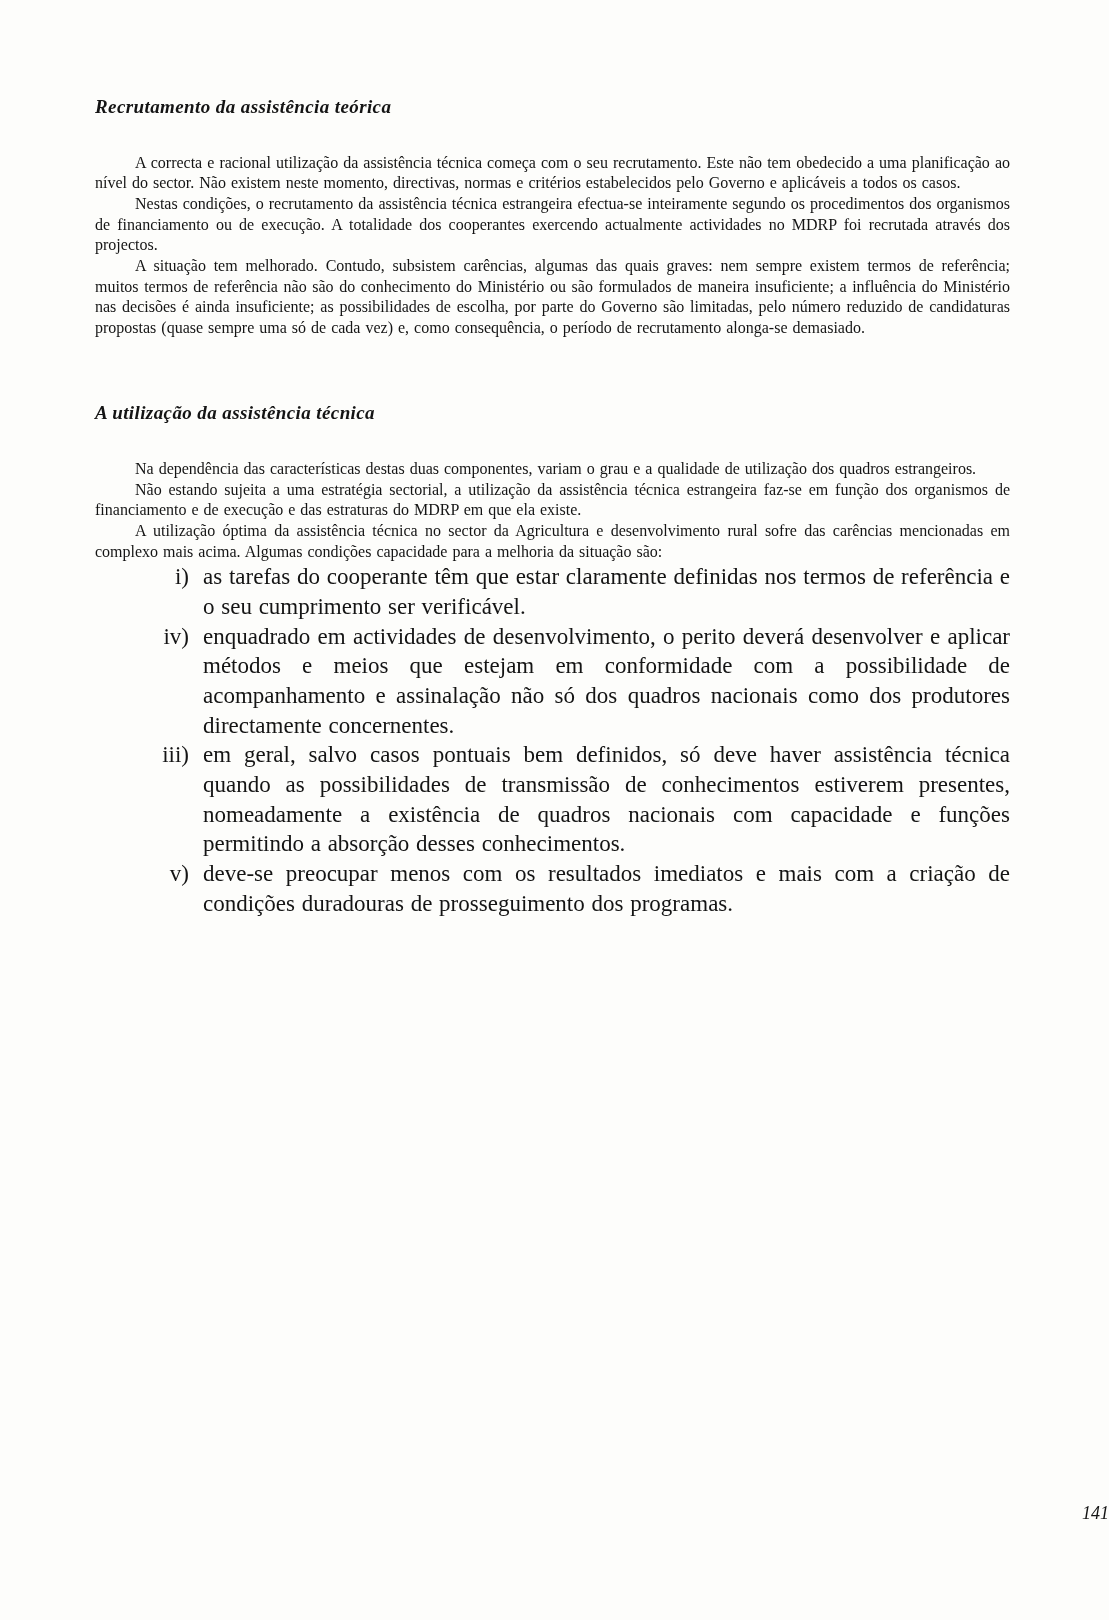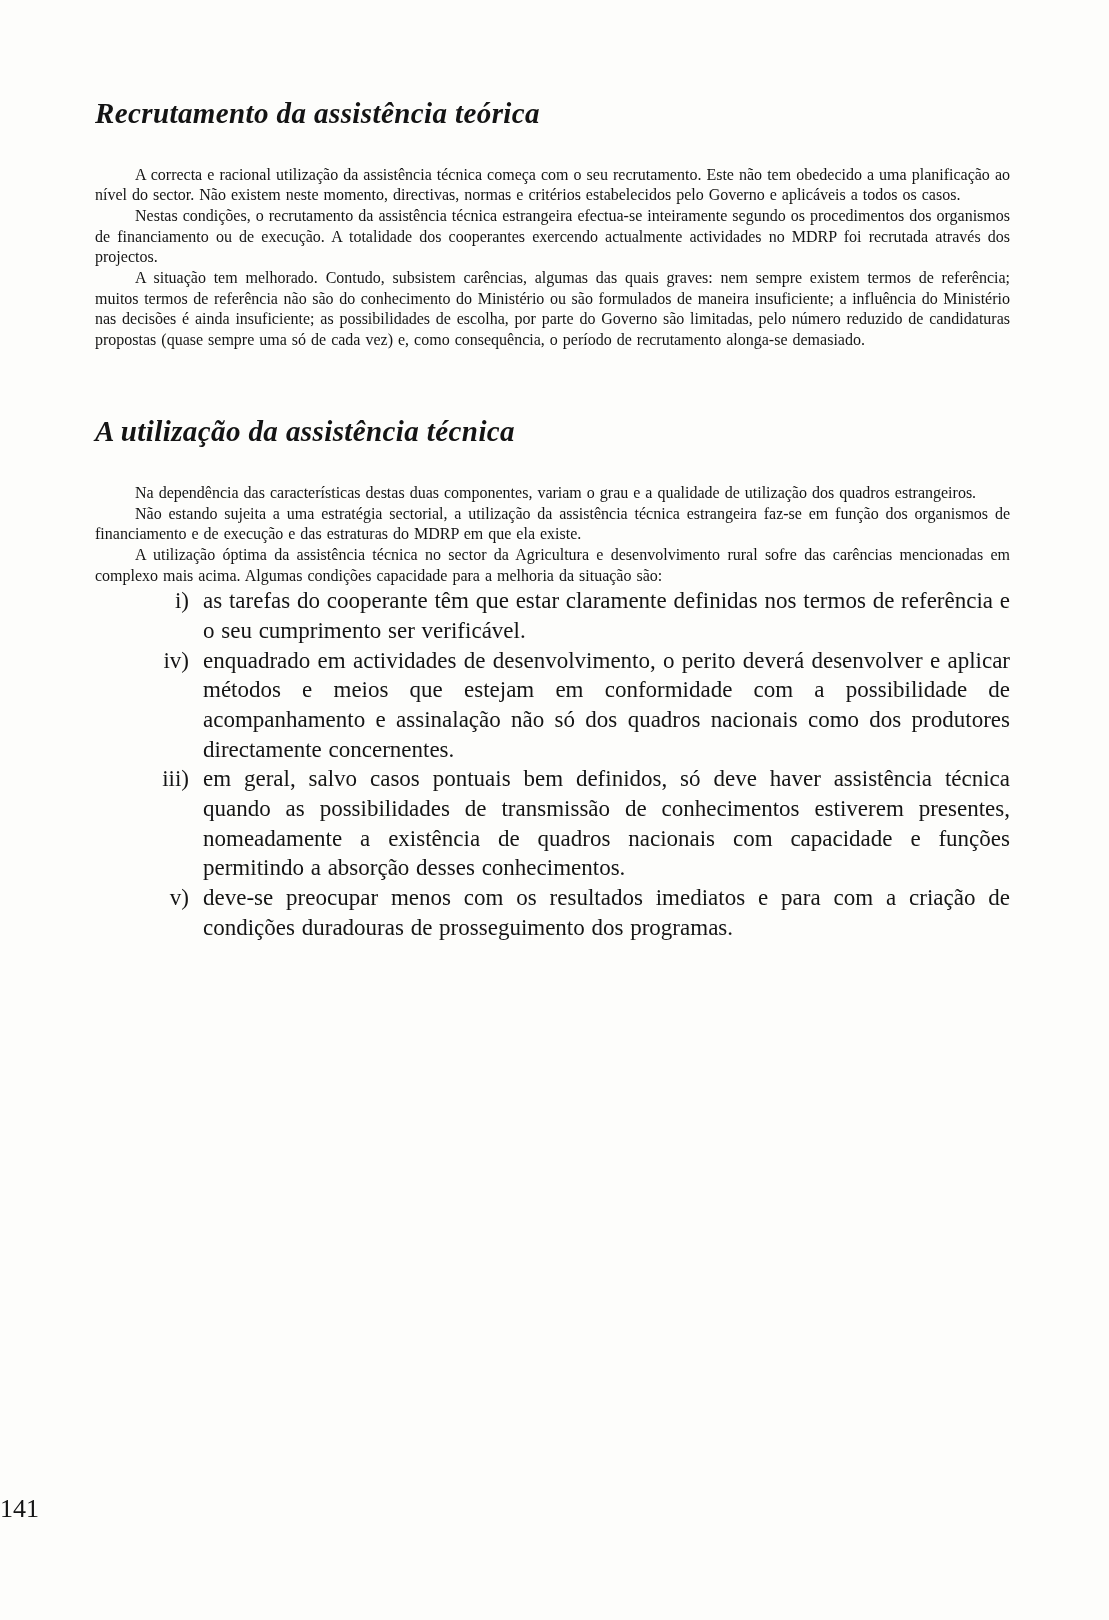--- a/index.html
+++ b/index.html
@@ -17,21 +17,21 @@
     margin: 0 auto;
     background: #fdfdfb;
     color: #141414;
     padding: 96px 99px 0 95px;
     box-sizing: border-box;
     overflow: hidden;
   }
   .heading {
     font-style: italic;
     font-weight: 700;
-    font-size: 29px;
+    font-size: 19px;
     line-height: 1.2;
     letter-spacing: 0.4px;
     margin: 0 0 34px 0;
   }
   .para {
     margin: 0;
     font-size: 16px;
     line-height: 1.29;
     text-align: justify;
     text-indent: 40px;
@@ -59,23 +59,24 @@
   .list-text {
     flex: 1;
     text-align: justify;
     word-spacing: 1px;
   }
   .page-number {
     position: absolute;
     left: 0;
     right: 0;
     bottom: 96px;
-    text-align: left;
-    font-size: 26px;
+    text-align: right;
+    font-size: 18px;
     color: #141414;
+    font-style: italic;
   }
 </style>
 </head>
 <body>
 
 <div class="page">
 
   <section class="section">
     <h2 class="heading">Recrutamento da assistência teórica</h2>
     <p class="para">A correcta e racional utilização da assistência técnica começa com o seu recrutamento. Este não tem obedecido a uma planificação ao nível do sector. Não existem neste momento, directivas, normas e critérios estabelecidos pelo Governo e aplicáveis a todos os casos.</p>
@@ -97,20 +98,20 @@
       <div class="list-row">
         <span class="list-marker">iv)</span>
         <span class="list-text">enquadrado em actividades de desenvolvimento, o perito deverá desenvolver e aplicar métodos e meios que estejam em conformidade com a possibilidade de acompanhamento e assinalação não só dos quadros nacionais como dos produtores directamente concernentes.</span>
       </div>
       <div class="list-row">
         <span class="list-marker">iii)</span>
         <span class="list-text">em geral, salvo casos pontuais bem definidos, só deve haver assistência técnica quando as possibilidades de transmissão de conhecimentos estiverem presentes, nomeadamente a existência de quadros nacionais com capacidade e funções permitindo a absorção desses conhecimentos.</span>
       </div>
       <div class="list-row">
         <span class="list-marker">v)</span>
-        <span class="list-text">deve-se preocupar menos com os resultados imediatos e para com a criação de condições duradouras de prosseguimento dos programas.</span>
+        <span class="list-text">deve-se preocupar menos com os resultados imediatos e mais com a criação de condições duradouras de prosseguimento dos programas.</span>
       </div>
     </div>
   </section>
 
   <div class="page-number">141</div>
 
 </div>
 
 </body></html>

